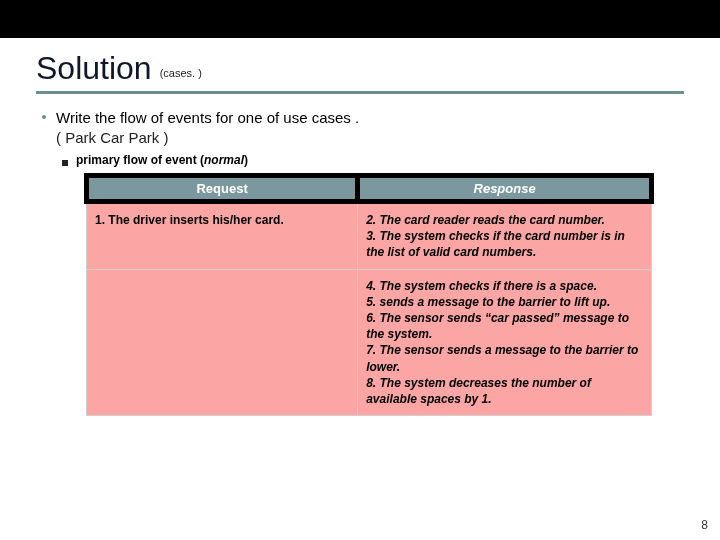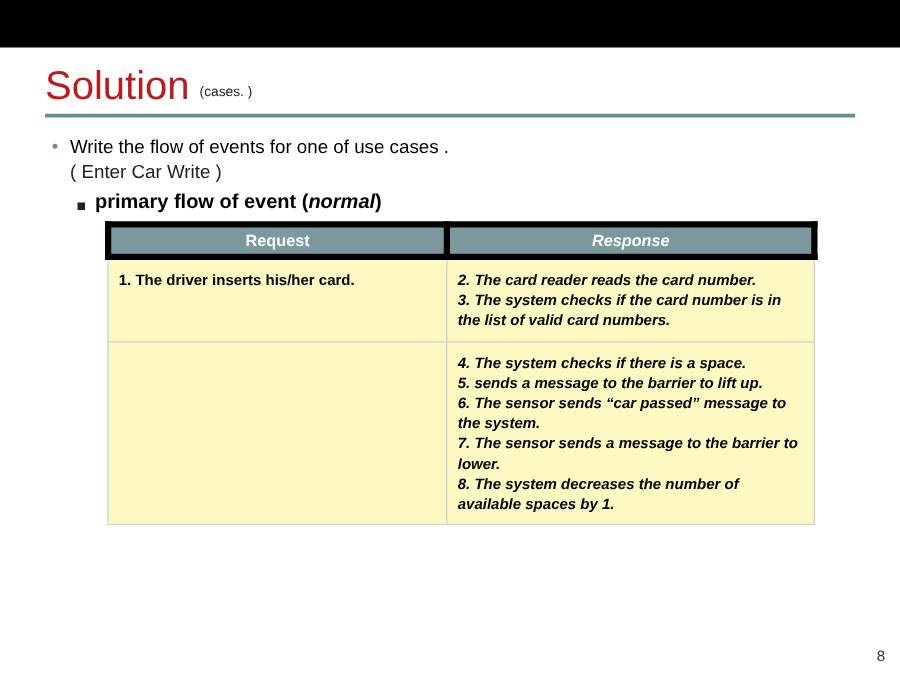--- a/index.html
+++ b/index.html
@@ -20,21 +20,21 @@
     padding: 12px 36px 0 36px;
   }
   .title-row {
     display: flex;
     align-items: baseline;
     margin-bottom: 4px;
   }
   .title {
     font-size: 32px;
     font-weight: 400;
-    color: #b91c1c;
+    color: #0f172a;
   }
   .title-suffix {
     font-size: 11px;
     color: #222;
     margin-left: 8px;
     position: relative;
     top: -2px;
   }
   .hr {
     height: 3px;
@@ -74,21 +74,21 @@
   .square {
     width: 6px;
     height: 6px;
     background: #222;
     margin-right: 8px;
     position: relative;
     top: 2px;
     flex-shrink: 0;
   }
   .sub-text {
-    font-size: 16px;
+    font-size: 12px;
     font-weight: bold;
     color: #000;
   }
   .italic {
     font-style: italic;
   }
   .table {
     width: 570px;
     margin-left: 48px;
     border-collapse: collapse;
@@ -97,21 +97,21 @@
     background: #7a989e;
     color: #fff;
     font-weight: bold;
     font-size: 13px;
     text-align: center;
     padding: 3px 6px;
     border: 5px solid #000000;
   }
   .data-row td {
     border: 1px solid #d0d0d0;
-    background: #fef9c3;
+    background: #fca5a5;
     font-size: 12px;
     font-weight: bold;
     color: #000;
     padding: 8px 8px;
     vertical-align: top;
     line-height: 1.35;
   }
   .col-left { width: 48%; }
   .col-right { width: 52%; font-style: italic; }
   .page-num {
@@ -133,21 +133,21 @@
     <span class="title">Solution</span>
     <span class="title-suffix">(cases. )</span>
   </div>
 
   <div class="hr"></div>
 
   <div class="bullet-wrap">
     <span class="dot"></span>
     <div class="bullet-lines">
       <div>Write the flow of events for one of use cases .</div>
-      <div class="bullet-sub">( Enter Car Write )</div>
+      <div class="bullet-sub">( Park Car Park )</div>
     </div>
   </div>
 
   <div class="sub-bullet">
     <span class="square"></span>
     <span class="sub-text">
       <span>primary flow of event (</span><span class="italic">normal</span><span>)</span>
     </span>
   </div>
 

